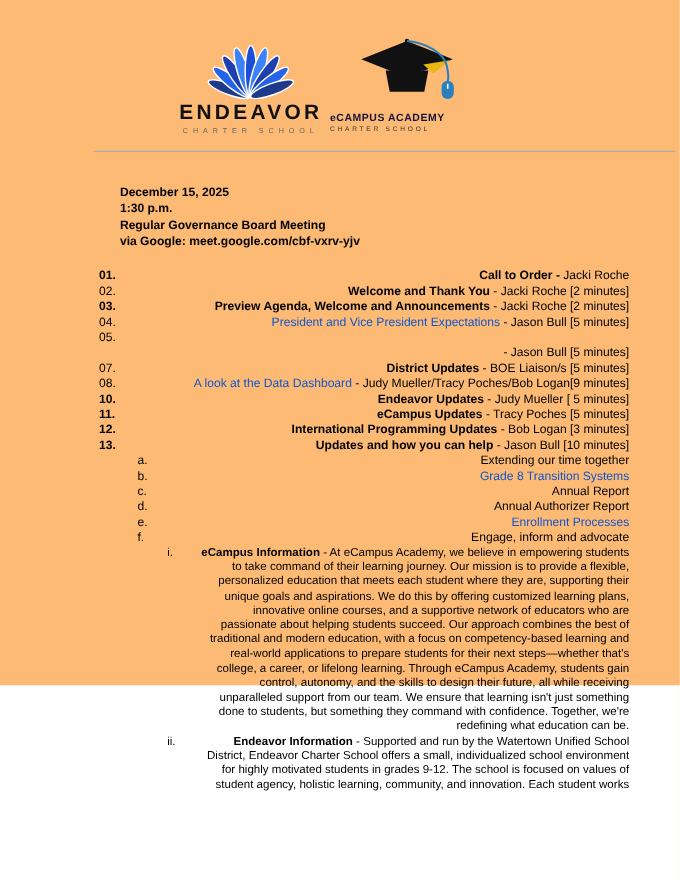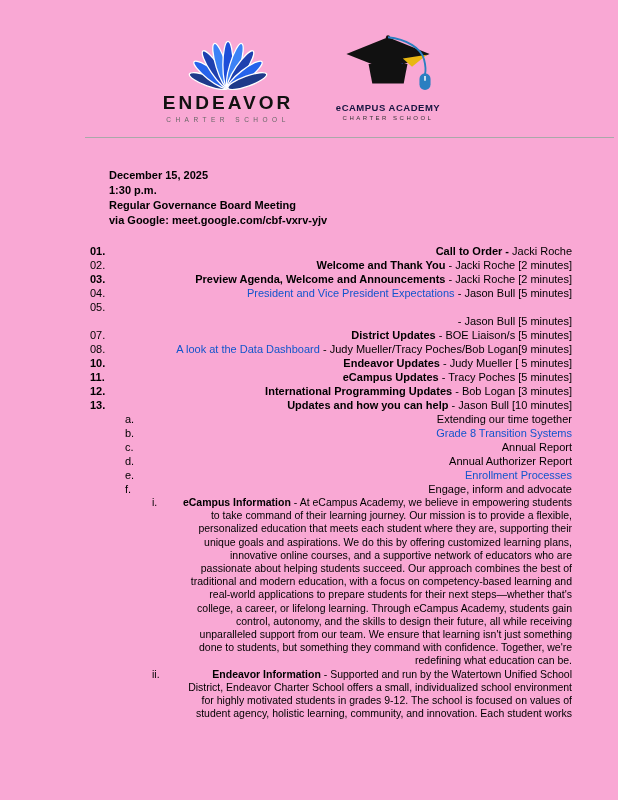--- a/index.html
+++ b/index.html
@@ -2,40 +2,39 @@
 <html><head>
 <meta charset="utf-8">
 <style>
   * { margin: 0; padding: 0; box-sizing: border-box; }
   html, body { background: #ffffff; }
   body {
     width: 618px; height: 800px; overflow: hidden;
     font-family: "Liberation Sans", sans-serif;
     color: #000000;
   }
-  .page { position: relative; width: 618px; height: 800px; background: #f9a8d4; }
+  .page { position: relative; width: 618px; height: 623px; background: #fdba74; }
 
   
   .header { position: absolute; top: 0; left: 0; right: 0; height: 150px; }
   .logo-endeavor {
     position: absolute; left: 148px; top: 34px; width: 160px;
     text-align: center;
   }
   .logo-endeavor .fan { display: block; margin: 0 auto 2px auto; }
   .endeavor-name {
     font-size: 19px; font-weight: 700; letter-spacing: 3px; color: #111;
     white-space: nowrap;
   }
   .endeavor-sub {
     font-size: 6.5px; letter-spacing: 4.5px; color: #666; margin-top: 2px;
     white-space: nowrap;
   }
   .logo-ecampus {
-    position: absolute; left: 318px; top: 28px; width: 140px;
-    text-align: center;
+    position: absolute; left: 300px; top: 28px; width: 140px;
   }
   .logo-ecampus .cap { display: block; margin: 0 auto 0 auto; }
   .ecampus-name {
     font-size: 9.5px; font-weight: 700; color: #14143f; letter-spacing: 0.5px;
     white-space: nowrap;
   }
   .ecampus-sub {
     font-size: 6px; letter-spacing: 2.5px; color: #333; margin-top: 2px;
     white-space: nowrap;
   }

